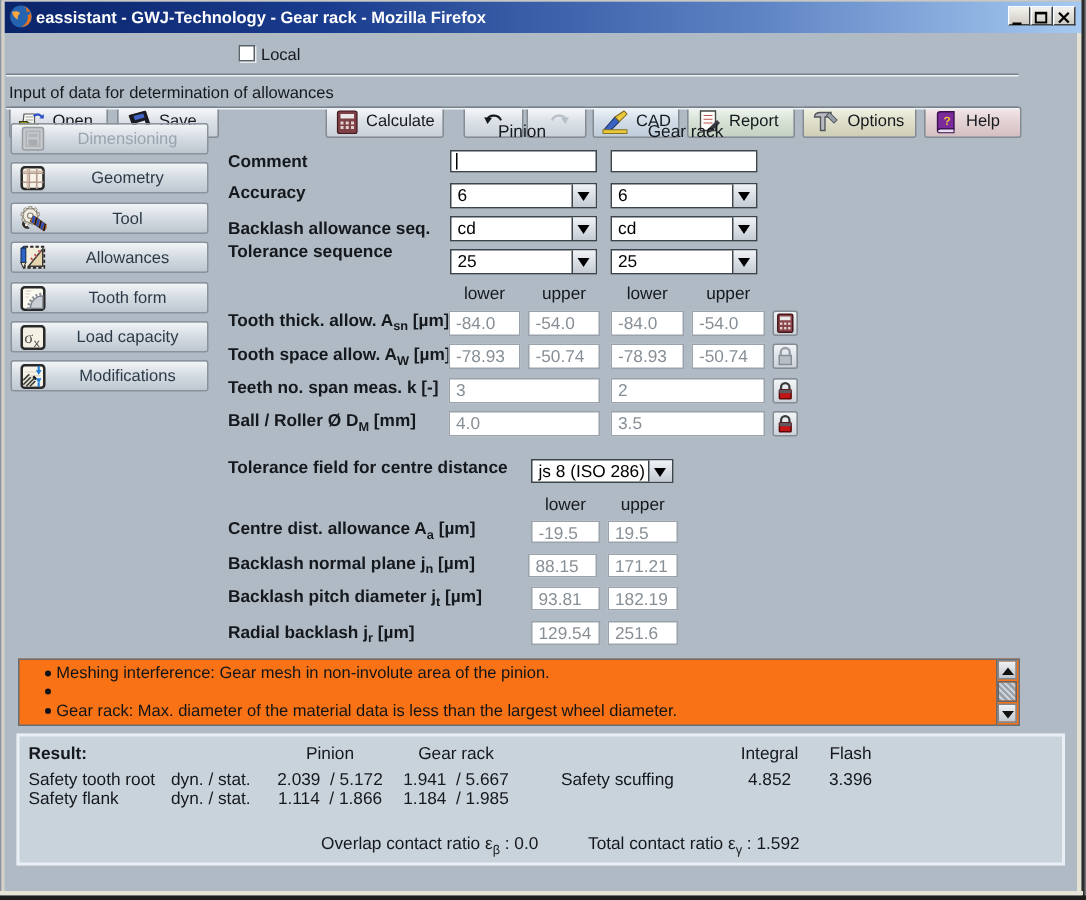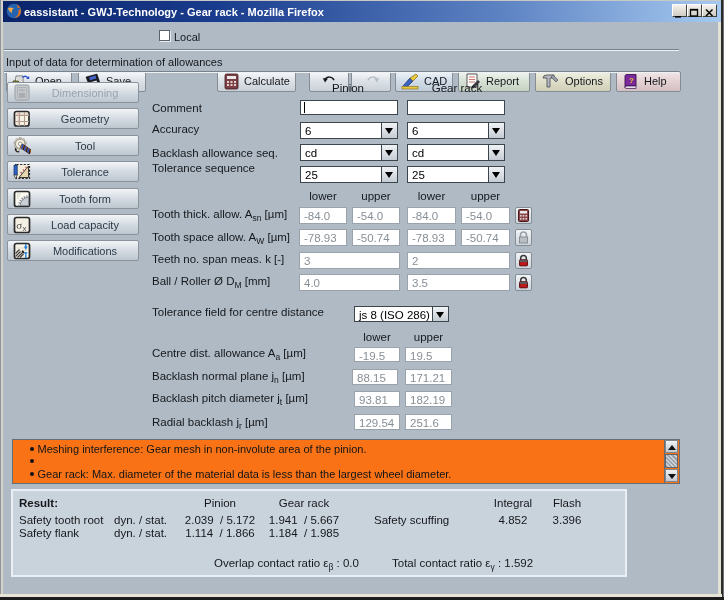--- a/index.html
+++ b/index.html
@@ -19,35 +19,35 @@
 .tbtn{width:15px;height:13px;top:4px;background:linear-gradient(#f4f2ee,#cfcbc3);border:1px solid #888;border-top-color:#fff;border-left-color:#fff;border-right-color:#404040;border-bottom-color:#404040;box-sizing:border-box;color:#000;}
 
 .tb{top:25px;height:20.5px;box-sizing:border-box;border:1px solid #858c94;border-radius:2px;background:linear-gradient(#f7f8fa,#dde2e8 45%,#c9d0d8);font-size:11px;color:#15181c;display:flex;align-items:center;margin-top:46px;}
 .tb span{margin-left:4px;}
 .groove{height:1px;background:#78828c;box-shadow:0 1px 0 #eef2f5;}
 
 .sb{left:7px;width:132px;height:21px;box-sizing:border-box;border:1px solid #8a929c;border-radius:2px;background:linear-gradient(#f2f5f7,#d4dbe2 50%,#bec7d0);font-size:11px;color:#2c3a48;}
 .sb .ic{position:absolute;left:5px;top:1px;}
 .sb .tx{position:absolute;left:26px;right:2px;top:4px;text-align:center;}
 
-.lbl{font-size:11.5px;color:#15181c;white-space:nowrap;}
+.lbl{font-size:11.5px;color:#15181c;white-space:nowrap;font-weight:bold;}
 sub{font-size:8.5px;vertical-align:baseline;position:relative;top:3px;line-height:0;}
 .tfield{box-sizing:border-box;background:#fff;border:1px solid #3c444c;}
 .combo{box-sizing:border-box;background:#fff;border:1px solid #3c444c;font-size:11.5px;color:#000;}
 .combo .v{position:absolute;left:4px;top:2px;}
 .combo .ab{position:absolute;right:0px;top:0px;bottom:0px;width:15px;background:linear-gradient(#f0f3f6,#c6ccd4);border-left:1px solid #3c444c;}
 .combo .ab:after{content:"";position:absolute;left:3px;top:5px;border-left:4.5px solid transparent;border-right:4.5px solid transparent;border-top:6px solid #000;}
 .gfield{box-sizing:border-box;background:#fff;border:1px solid #9aa2ac;font-size:11.5px;color:#878f96;}
 .gfield .v{position:absolute;left:4px;top:2px;}
 .ibtn{width:17px;height:17px;box-sizing:border-box;border:1px solid #858c94;border-radius:2px;background:linear-gradient(#f2f5f7,#ccd3da);}
 .hdr{font-size:11.5px;color:#15181c;text-align:center;}
 
 #msgbox{left:12px;top:439px;width:668px;height:45px;background:#f97316;border:1px solid #646e78;box-sizing:border-box;}
 .msg{font-size:11px;color:#101418;white-space:nowrap;}
-#resbox{left:11px;top:489px;width:616px;height:88px;background:#c9d3dc;border:2px solid #e9eff4;box-sizing:border-box;}
+#resbox{left:11px;top:489px;width:699px;height:88px;background:#c9d3dc;border:2px solid #e9eff4;box-sizing:border-box;}
 .res{font-size:11.5px;color:#15181c;white-space:nowrap;}
 </style>
 </head>
 <body>
 
 <div class="abs" id="titlebar"></div>
 <div class="abs" id="topline"></div>
 
 <div class="abs" style="left:6px;top:3px;width:16px;height:16px;">
 <svg width="16" height="16" viewBox="0 0 16 16">
@@ -186,21 +186,21 @@
 </div>
 <div class="abs sb" style="top:161px;">
  <span class="ic"><svg width="18" height="18" viewBox="0 0 18 18">
   <rect x="3.5" y="1.5" width="13" height="14" fill="#f2ecd8" stroke="#2a2a2a" stroke-width="1.2" stroke-dasharray="2.2 1.4"></rect>
   <path d="M15.5 3 L6 14.5 L15.5 14.5 Z" fill="#e6d6ae" stroke="#3a3a3a" stroke-width="1"></path>
   <path d="M7.5 9 l1.6 1.6 M10 6.5 l1.6 1.6 M12.5 4 l1.6 1.6" stroke="#c05858" stroke-width="1.2"></path>
   <rect x="1" y="2.5" width="3.2" height="9.5" fill="#2d62c8" stroke="#15305e" stroke-width="0.7"></rect>
   <path d="M1 12 h3.2 l-1.6 3.8 z" fill="#ece8dc" stroke="#3a3a3a" stroke-width="0.7"></path>
   <path d="M1 2.5 l1.6 -1.7 l1.6 1.7 z" fill="#15305e"></path>
  </svg></span>
- <span class="tx">Tolerance</span>
+ <span class="tx">Allowances</span>
 </div>
 <div class="abs sb" style="top:188px;">
  <span class="ic"><svg width="18" height="18" viewBox="0 0 18 18">
   <rect x="1.5" y="1.5" width="15" height="15" rx="2" fill="#fbf9f0" stroke="#2a2a2a" stroke-width="1.7"></rect>
   <path d="M4 4 h4 M4 6 h3 M4 8 h2" stroke="#d0ccc0" stroke-width="0.8"></path>
   <path d="M15.6 15.6 L15.6 7.3 A8.2 8.2 0 0 0 7.3 15.6 Z" fill="#c9cfd5" stroke="#7a828c" stroke-width="0.9"></path>
   <path d="M14.7 7.6 L14.4 5.2 L13.0 5.4 L13.6 7.8 Z M12.5 8.2 L11.6 5.9 L10.3 6.5 L11.6 8.7 Z M10.6 9.3 L9.1 7.3 L8.0 8.3 L9.8 10.0 Z M9.1 10.9 L7.1 9.4 L6.3 10.6 L8.5 11.8 Z M8.1 12.8 L5.7 11.9 L5.3 13.3 L7.8 13.9 Z M7.6 14.9 L5.1 14.8 L5.1 16.2 L7.6 16.1 Z" fill="#8a9098"></path>
  </svg></span>
  <span class="tx">Tooth form</span>
 </div>

